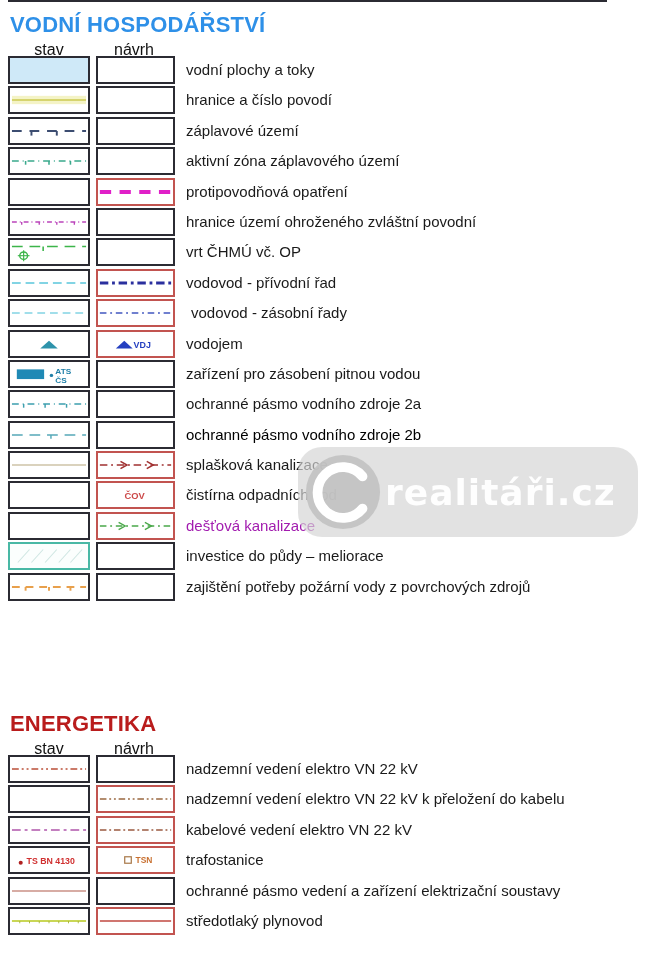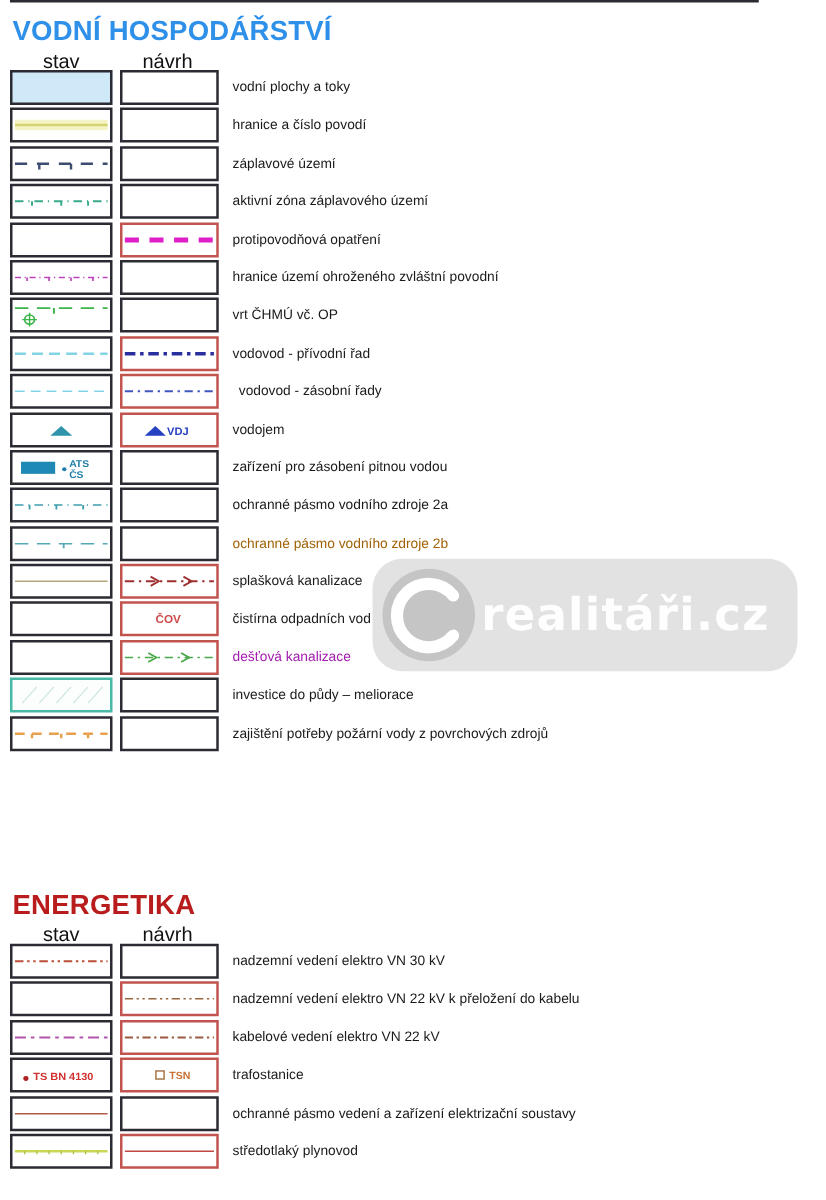--- a/index.html
+++ b/index.html
@@ -9,21 +9,21 @@
   .sec{position:absolute;left:0;width:661px;}
   .title{position:absolute;top:2px;left:10px;margin:0;font-size:22px;font-weight:bold;letter-spacing:.2px;}
   .ch{position:absolute;top:31px;font-size:16px;color:#111;}
   .ch1{left:28px;width:42px;text-align:center;}
   .ch2{left:108px;width:52px;text-align:center;}
   .rows{position:absolute;top:46px;left:0;}
   .row{display:flex;height:28px;margin-bottom:2.4px;align-items:stretch;}
   .box{box-sizing:border-box;width:82px;height:28px;border:2px solid #2b2b33;background:#fff;margin-left:8px;flex:0 0 auto;}
   .box.b2{width:79px;margin-left:6px;}
   .box svg{display:block;width:100%;height:100%;}
-  .lab{margin-left:11px;font-size:11px;color:#1a1a1a;line-height:28px;white-space:nowrap;}
+  .lab{margin-left:11px;font-size:15px;color:#1a1a1a;line-height:28px;white-space:nowrap;}
   .watermark{position:absolute;left:298px;top:447px;width:340px;height:90px;background:rgba(212,212,212,0.68);
              border-radius:24px;display:flex;align-items:center;z-index:5;pointer-events:none;}
   .wm-logo{width:78px;height:78px;margin-left:6px;flex:0 0 auto;}
   .wm-text{font-size:36px;font-weight:bold;color:rgba(255,255,255,0.95);letter-spacing:1px;margin-left:3px;
            font-family:"DejaVu Sans",sans-serif;}
 </style>
 </head>
 <body>
 
 <div class="page">
@@ -194,21 +194,21 @@
         <div class="row">
           <div class="box " style="border-color: rgb(43, 43, 51);">
             <svg viewBox="0 0 80 26" preserveAspectRatio="none">
               <line x1="2" y1="13" x2="78" y2="13" stroke="#55a8b8" stroke-width="1.5" stroke-dasharray="11 7"></line>
               <line x1="42" y1="13" x2="42" y2="17" stroke="#55a8b8" stroke-width="1.5"></line>
             </svg>
           </div>
           <div class="box b2" style="border-color: rgb(43, 43, 51);">
             <svg viewBox="0 0 80 26" preserveAspectRatio="none"></svg>
           </div>
-          <div class="lab" style="color: #a16207;">ochranné pásmo vodního zdroje 2b</div>
+          <div class="lab" style="color: #000000;">ochranné pásmo vodního zdroje 2b</div>
         </div>
         <div class="row">
           <div class="box " style="border-color: rgb(43, 43, 51);">
             <svg viewBox="0 0 80 26" preserveAspectRatio="none">
               <line x1="2" y1="13" x2="78" y2="13" stroke="#b5a67c" stroke-width="1.2"></line>
             </svg>
           </div>
           <div class="box b2" style="border-color: rgb(194, 84, 80);">
             <svg viewBox="0 0 80 26" preserveAspectRatio="none">
               <line x1="2" y1="13" x2="78" y2="13" stroke="#a03030" stroke-width="1.6" stroke-dasharray="8 4 2 4"></line>
@@ -281,21 +281,21 @@
     <div class="rows">
         <div class="row">
           <div class="box " style="border-color: rgb(43, 43, 51);">
             <svg viewBox="0 0 80 26" preserveAspectRatio="none">
               <line x1="2" y1="13" x2="78" y2="13" stroke="#bb4f38" stroke-width="1.6" stroke-dasharray="7 3 2 3 2 3"></line>
             </svg>
           </div>
           <div class="box b2" style="border-color: rgb(43, 43, 51);">
             <svg viewBox="0 0 80 26" preserveAspectRatio="none"></svg>
           </div>
-          <div class="lab" style="color: rgb(26, 26, 26);">nadzemní vedení elektro VN 30 kV</div>
+          <div class="lab" style="color: rgb(26, 26, 26);">nadzemní vedení elektro VN 22 kV</div>
         </div>
         <div class="row">
           <div class="box " style="border-color: rgb(43, 43, 51);">
             <svg viewBox="0 0 80 26" preserveAspectRatio="none"></svg>
           </div>
           <div class="box b2" style="border-color: rgb(194, 84, 80);">
             <svg viewBox="0 0 80 26" preserveAspectRatio="none">
               <line x1="2" y1="13" x2="78" y2="13" stroke="#9a6840" stroke-width="1.5" stroke-dasharray="7 3 2 3 2 3"></line>
             </svg>
           </div>

